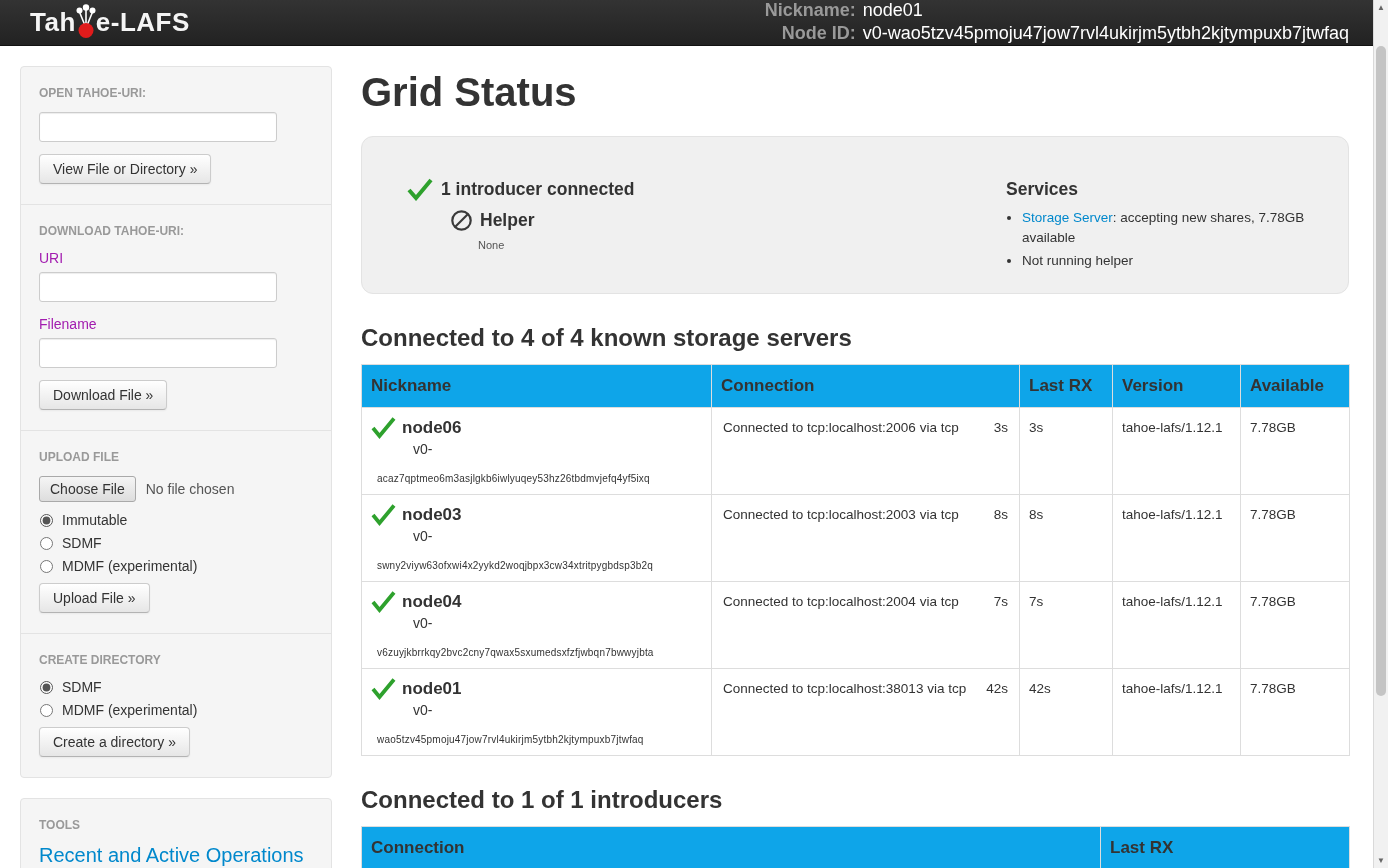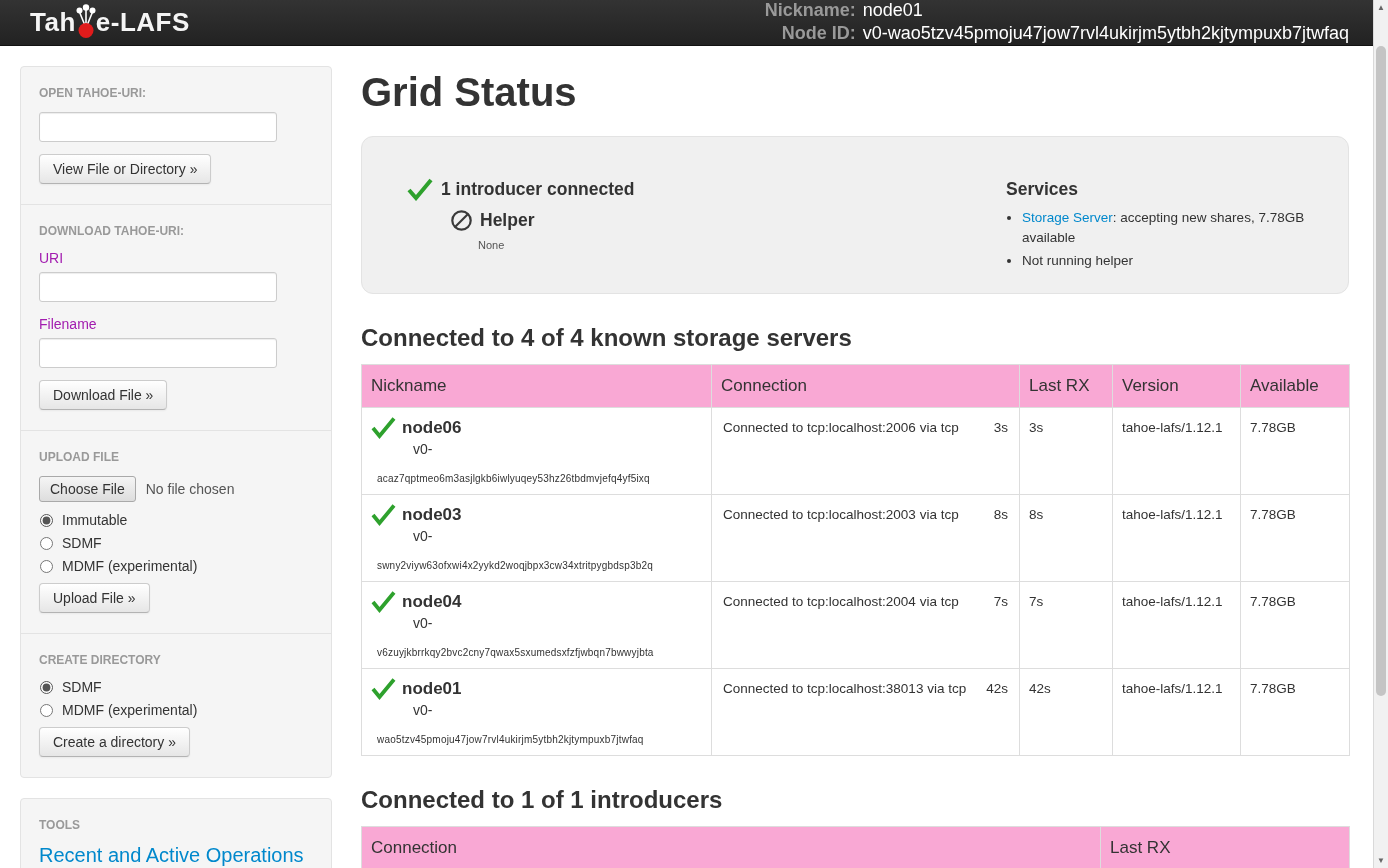--- a/index.html
+++ b/index.html
@@ -72,21 +72,21 @@
   .services-block { width:322px; flex:none; padding-top:42px; }
   .services-title { font-size:17.5px; font-weight:bold; }
   .services-list { margin:8px 0 0; padding-left:16px; }
   .services-list li { font-size:13.5px; line-height:1.45; margin-bottom:4px; }
   .svc-link { color:#0088cc; cursor:pointer; }
 
   .section-heading { font-size:24px; font-weight:bold; color:#333; margin:30px 0 12px; }
 
   table.tbl { border-collapse:collapse; width:988px; background:#fff; table-layout:fixed; }
   .tbl th, .tbl td { border:1px solid #ddd; vertical-align:top; text-align:left; }
-  .tbl th { font-size:17px; font-weight:normal; padding:11px 9px; background:#f9a8d4;margin-top:32px; }
+  .tbl th { font-size:17px; font-weight:bold; padding:11px 9px; background:#0ea5e9;margin-top:32px; }
   .td-nick { padding:8px 8px 10px; height:77px; }
   .nick-line { display:flex; align-items:center; }
   .nick-name { font-size:17px; font-weight:bold; margin-left:5px; }
   .nick-prefix { font-size:14px; color:#333; margin:2px 0 16px 43px; }
   .nick-hash { font-size:10px; color:#333; margin-left:7px; letter-spacing:.2px; white-space:nowrap; }
   .td-conn { padding:12px 11px; }
   .conn-flex { display:flex; font-size:13.5px; }
   .conn-time { margin-left:auto; }
   .td-rx { padding:12px 9px; text-align:right; font-size:13.5px; }
   .td-plain { padding:12px 9px; font-size:13.5px; }

